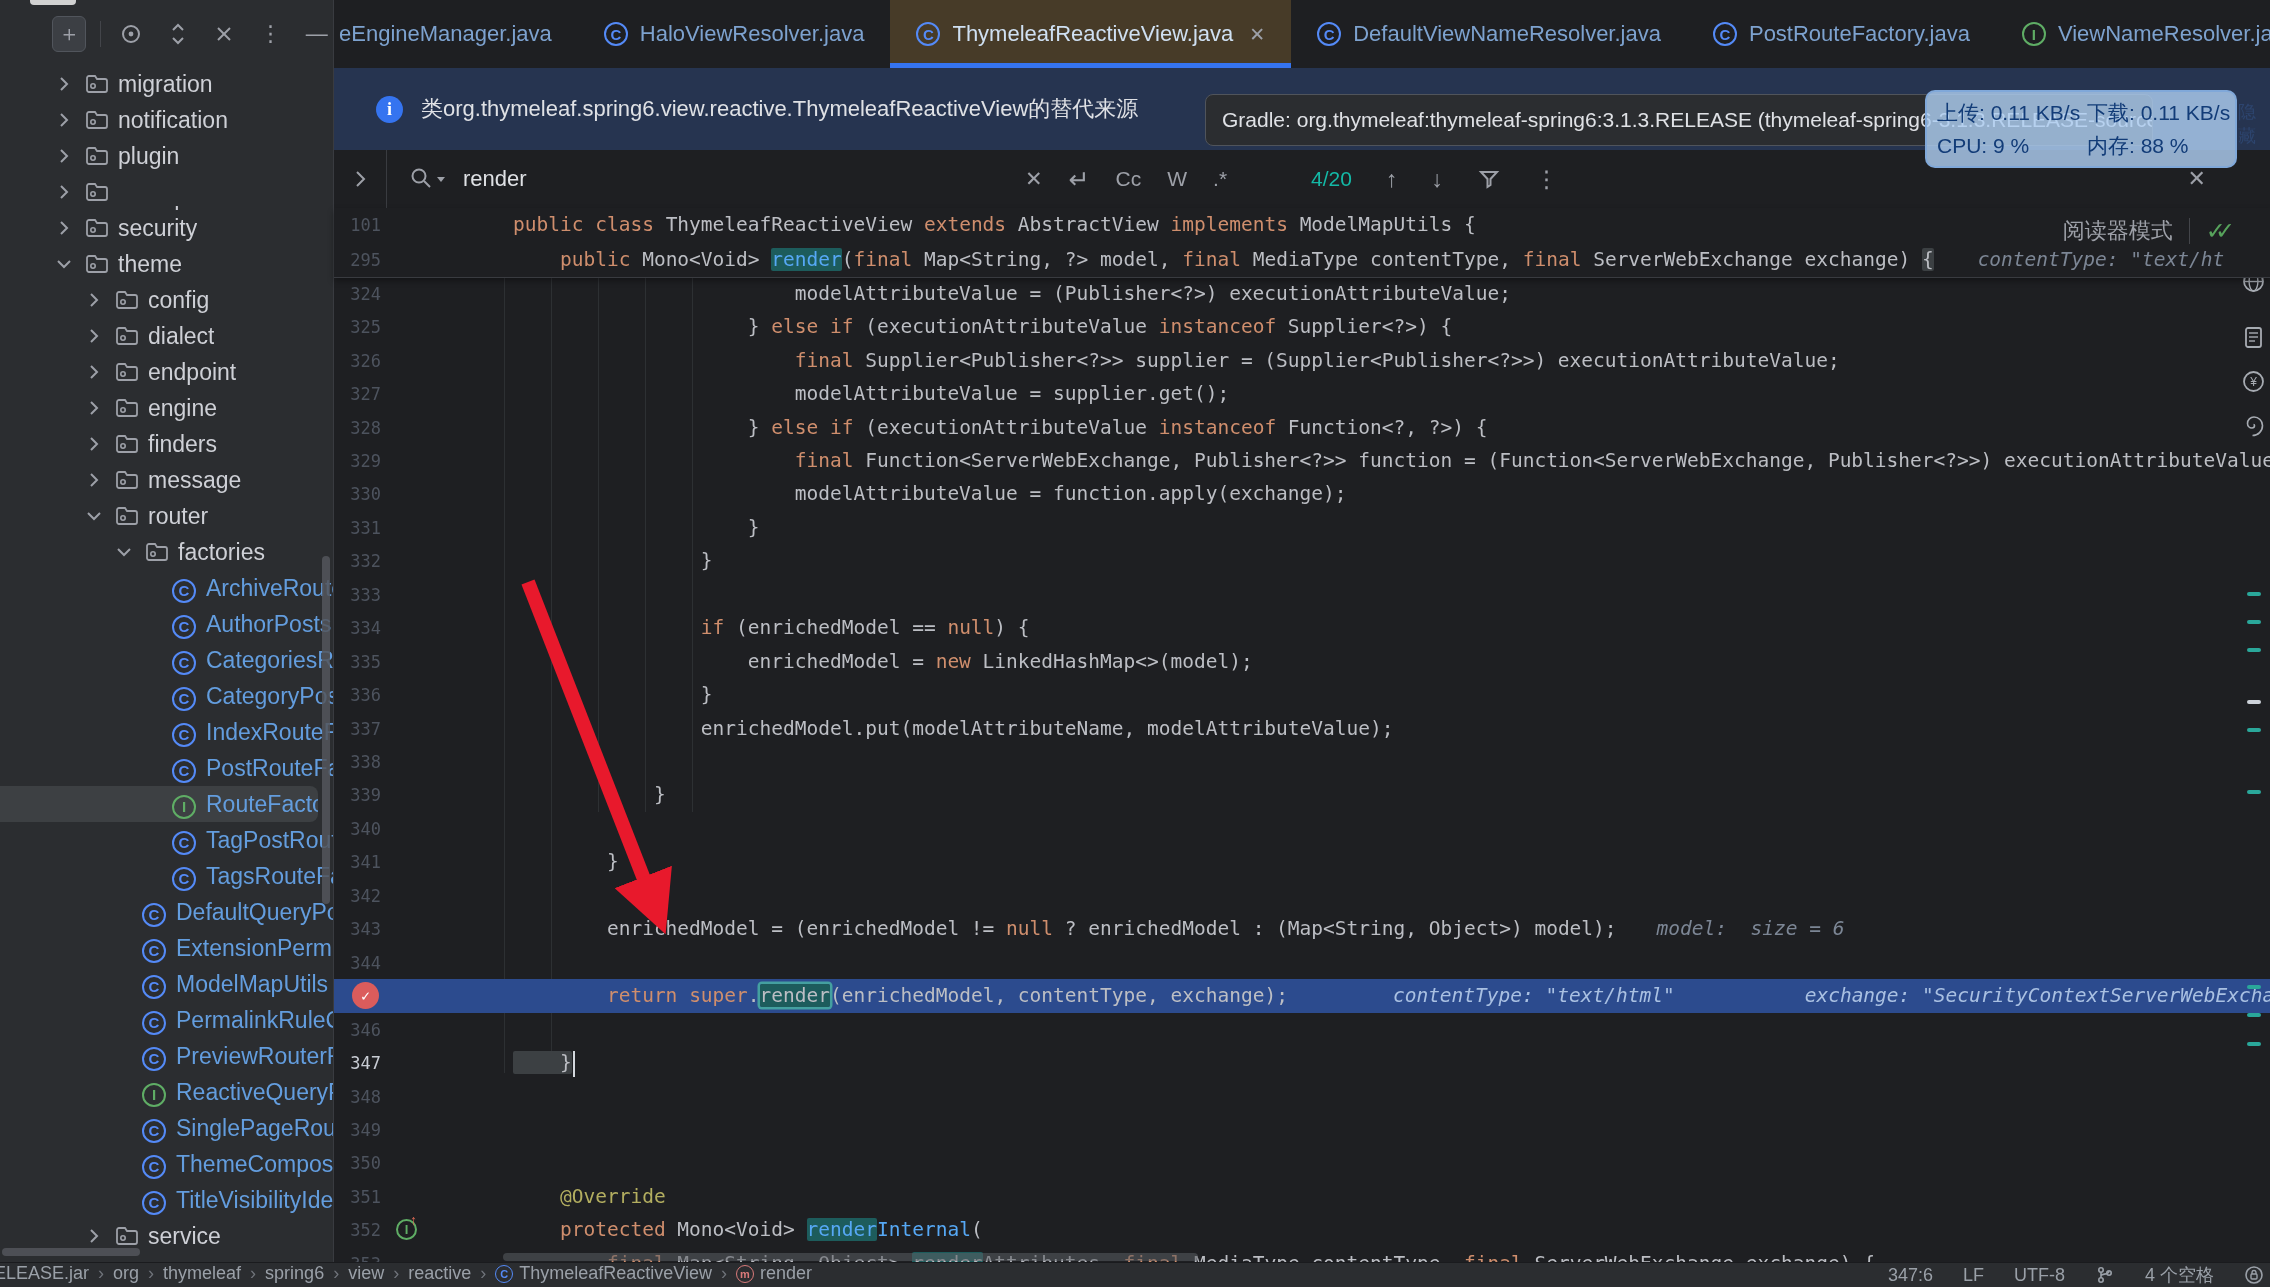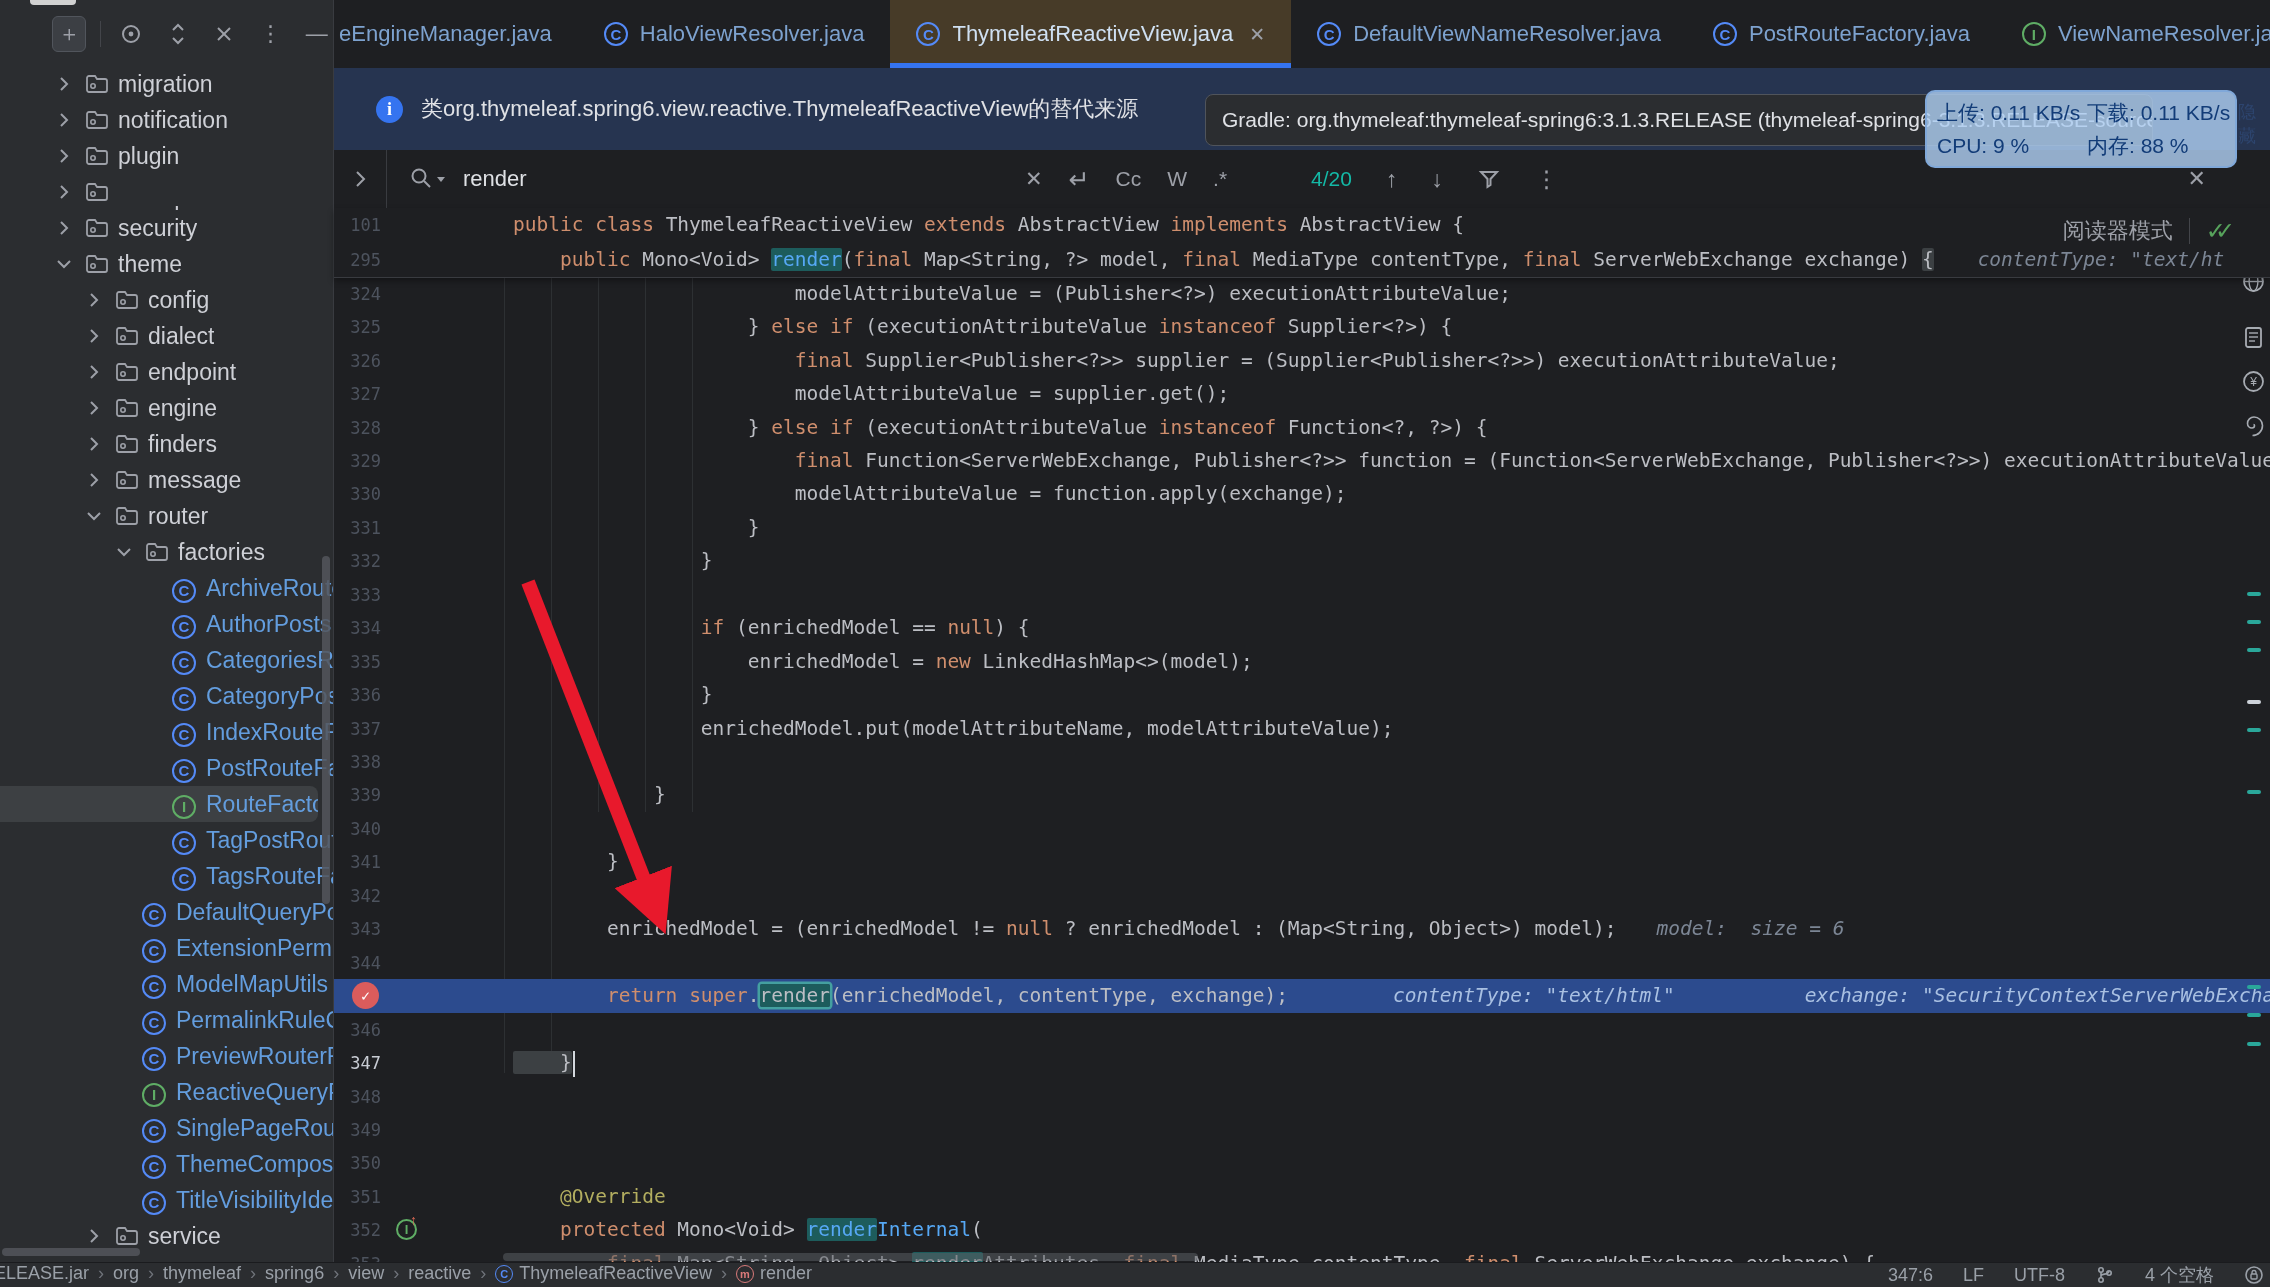--- a/index.html
+++ b/index.html
@@ -496,21 +496,21 @@
         </svg>
     </span>
     <span class="farrow">⋮</span>
     <span id="find-close">✕</span>
   </div>
 
   <div class="abs" id="sticky">
       <div class="row" style="top: 0px; height: 34.5px;">
         <span class="ln">101</span>
         <span class="gut"></span>
-        <div class="codeln"><span class="kw">public class</span><span class="pl"> ThymeleafReactiveView </span><span class="kw">extends</span><span class="pl"> AbstractView </span><span class="kw">implements</span><span class="pl"> AbstractView {</span></div>
+        <div class="codeln"><span class="kw">public class</span><span class="pl"> ThymeleafReactiveView </span><span class="kw">extends</span><span class="pl"> AbstractView </span><span class="kw">implements</span><span class="pl"> ModelMapUtils {</span></div>
       </div>
       <div class="row" style="top: 34.5px; height: 34.5px;">
         <span class="ln">295</span>
         <span class="gut"></span>
         <div class="codeln"><span class="kw">    public</span><span class="pl"> Mono&lt;Void&gt; </span><span class="match decl">render</span><span class="pl">(</span><span class="kw">final</span><span class="pl"> Map&lt;String, ?&gt; model, </span><span class="kw">final</span><span class="pl"> MediaType contentType, </span><span class="kw">final</span><span class="pl"> ServerWebExchange exchange) </span><span class="brace">{</span><span class="hint" style="margin-left: 44px;">contentType: "text/ht</span></div>
       </div>
     </div>
   <div class="abs" id="code">
       <div class="guide" style="left: 170px; top: 0px; height: 796px;"></div>
       <div class="guide" style="left: 216.96px; top: 0px; height: 796px;"></div>

